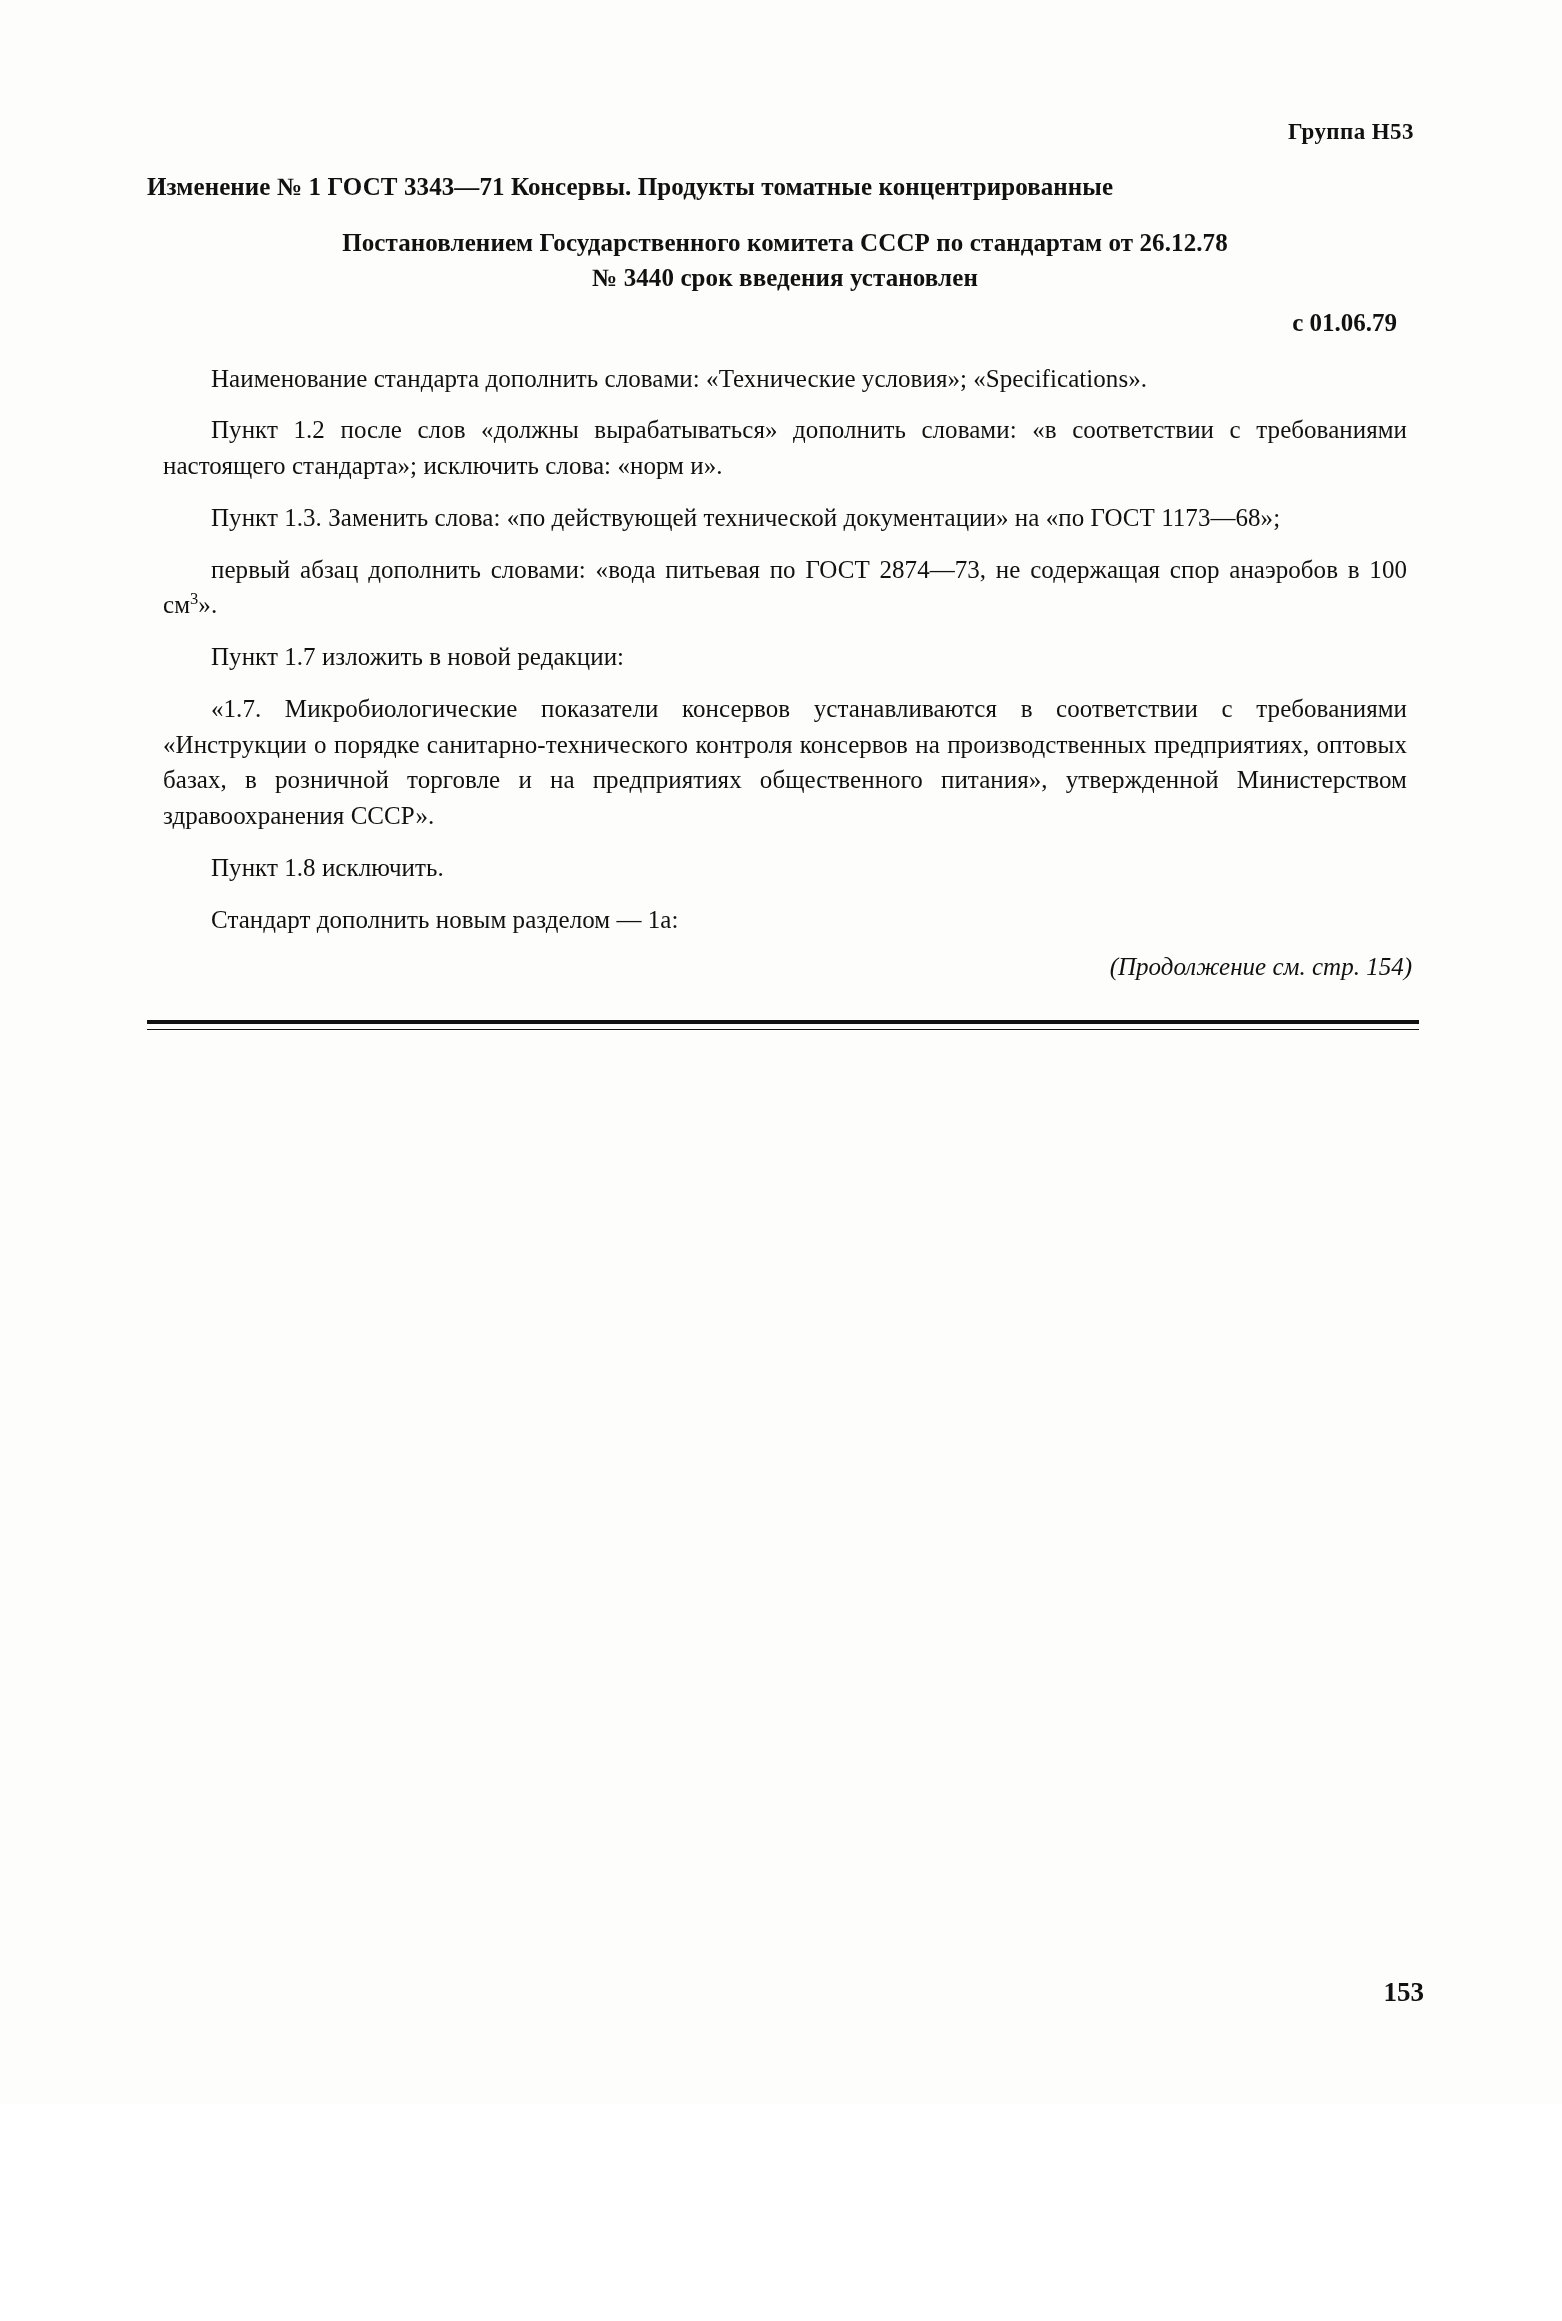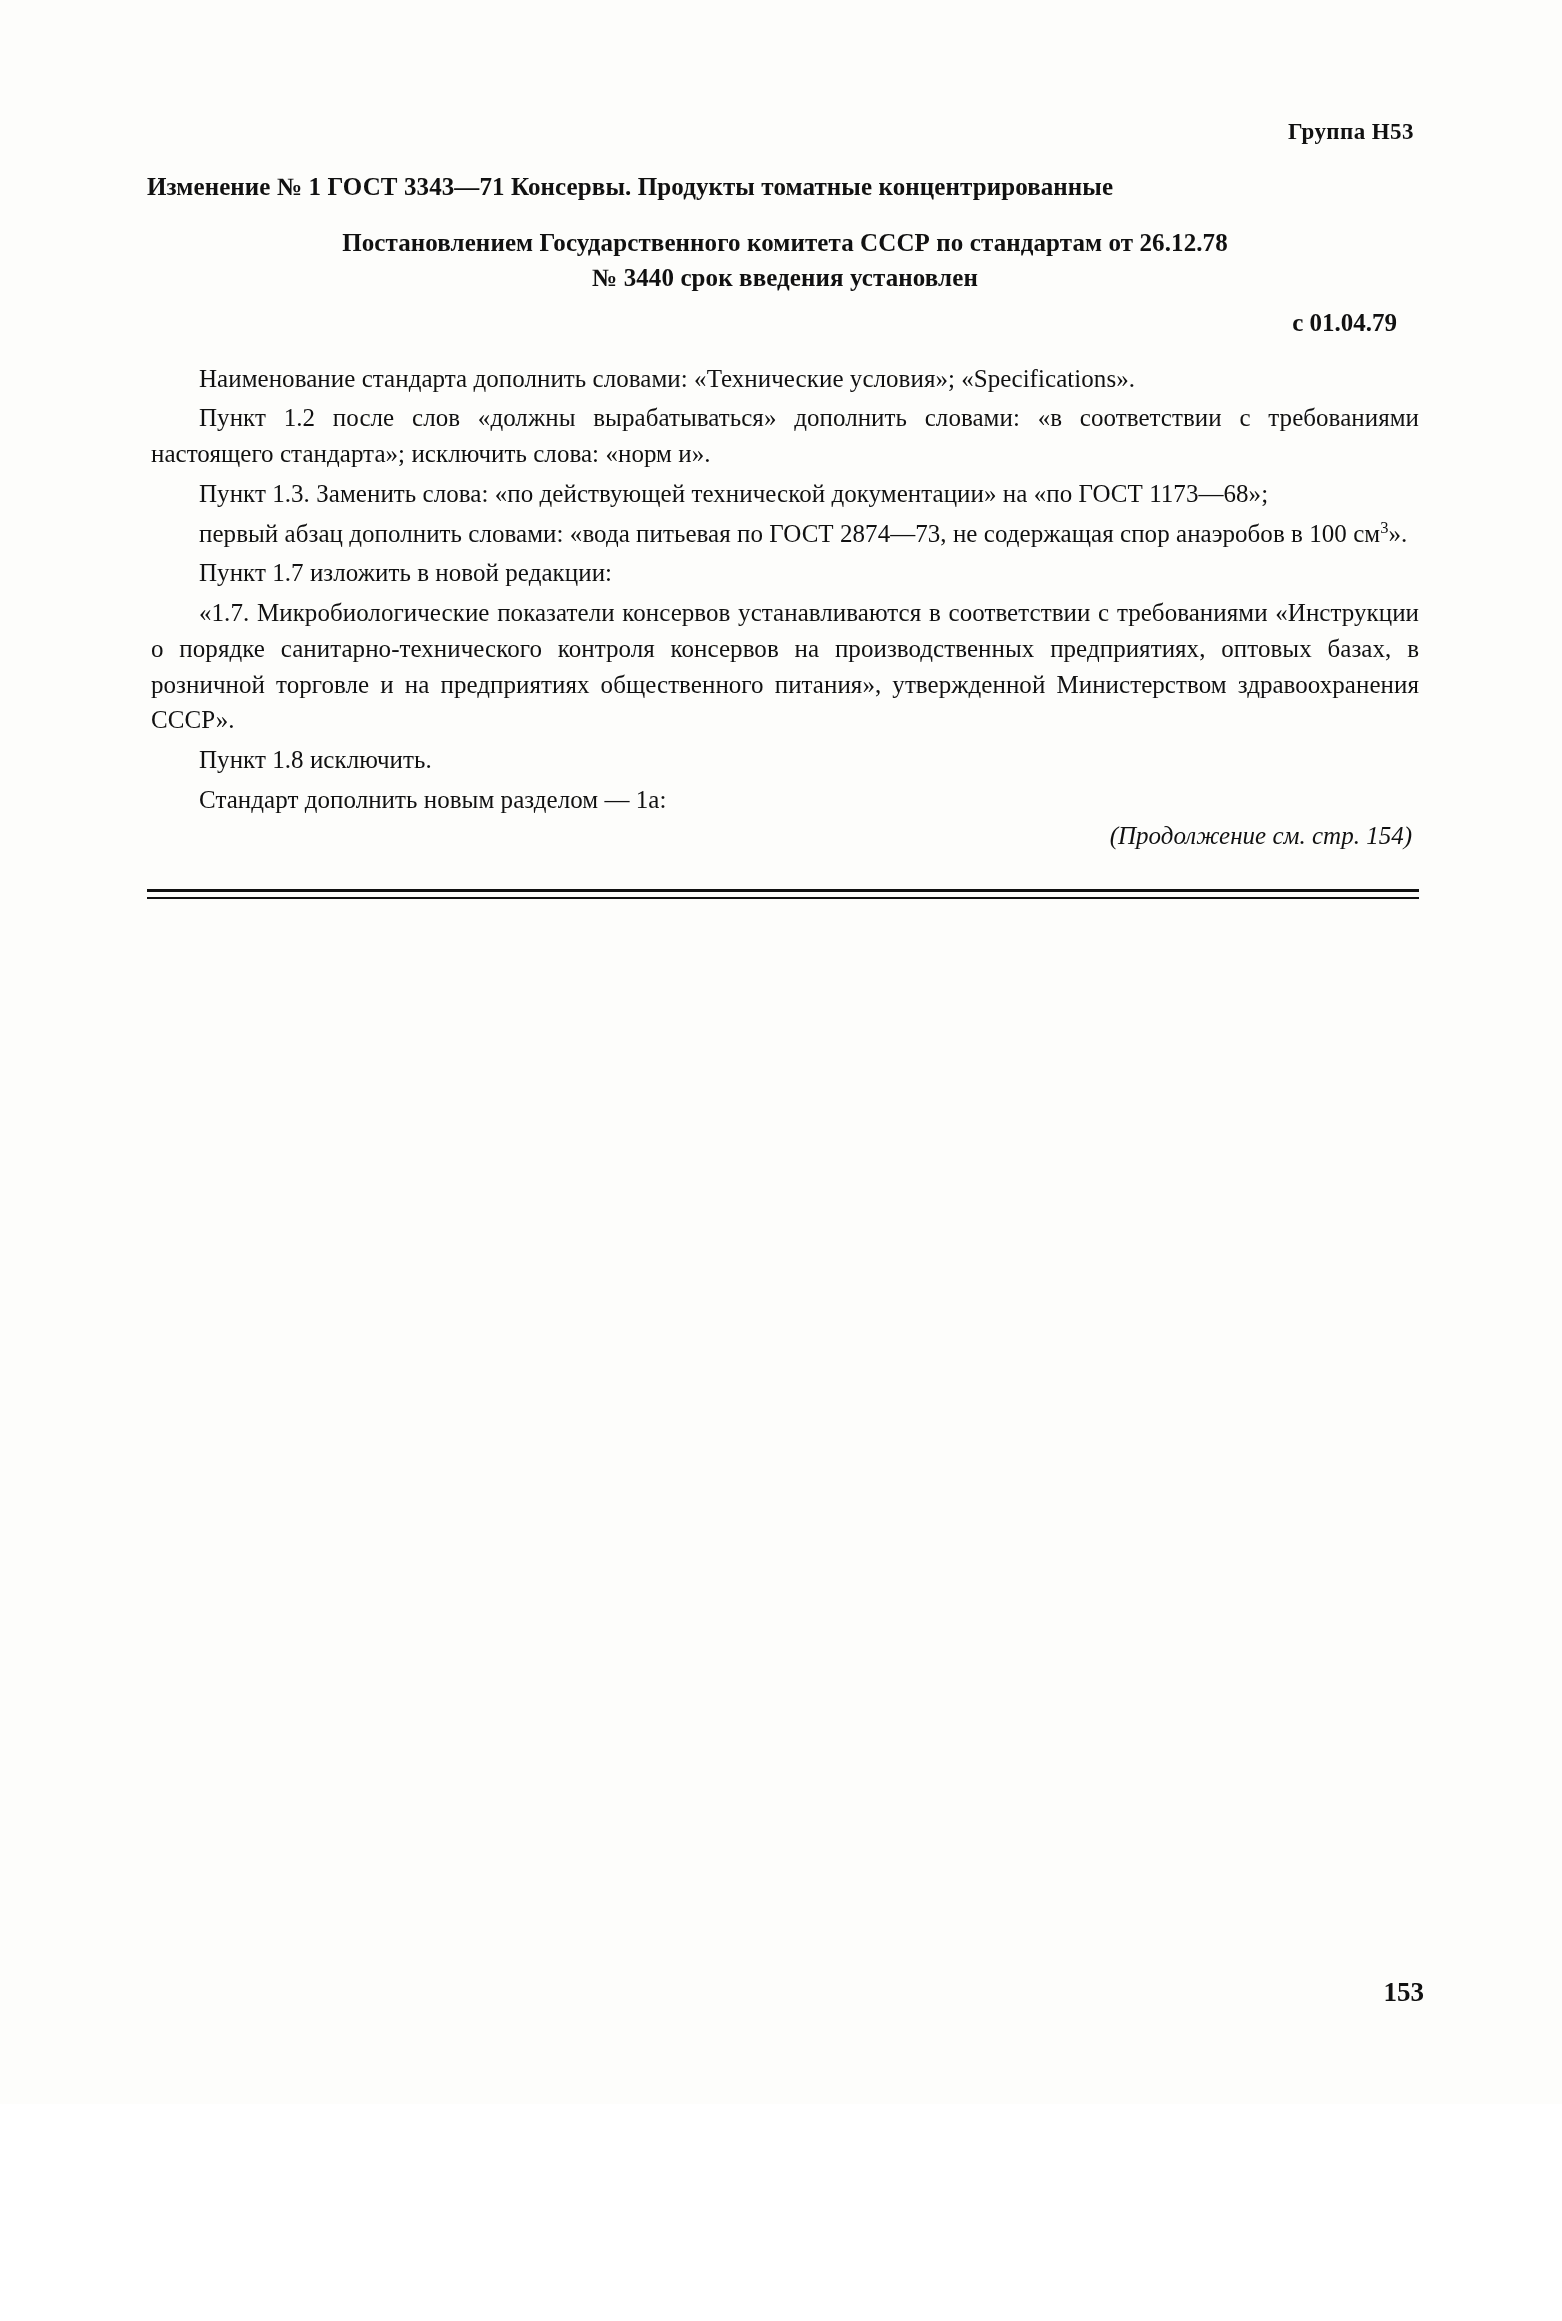--- a/index.html
+++ b/index.html
@@ -64,21 +64,21 @@
     margin-top: 13px;
     margin-bottom: 24px;
   }
   .body-text {
     font-size: 25px;
     line-height: 1.43;
     text-align: justify;
     letter-spacing: 0.05px;
   }
   .body-text p {
-    margin: 4px;
+    margin: 16px;
     text-indent: 48px;
   }
   .cont-note {
     text-align: right;
     font-style: italic;
     font-size: 25px;
     padding-right: 11px;
   }
   .rule-wrap {
     margin-top: 39px;
@@ -118,21 +118,21 @@
 
     <div class="group-line">Группа Н53</div>
 
     <div class="bold-block change-line">Изменение № 1 ГОСТ 3343—71 Консервы. Продукты томатные концентрированные</div>
 
     <div class="bold-block decree">
       <span class="decree-l1">Постановлением Государственного комитета СССР   по   стандартам от 26.12.78</span>
       <span class="decree-l2">№ 3440 срок введения установлен</span>
     </div>
 
-    <div class="date-right">с 01.04.79</div>
+    <div class="date-right">с 01.06.79</div>
 
     <div class="body-text">
       <p>Наименование  стандарта    дополнить   словами:  «Технические   условия»; «Specifications».</p>
       <p>Пункт 1.2 после слов «должны вырабатываться» дополнить словами: «в соответствии с требованиями настоящего стандарта»; исключить слова: «норм и».</p>
       <p>Пункт 1.3. Заменить слова: «по действующей технической документации» на «по ГОСТ 1173—68»;</p>
       <p>первый абзац дополнить словами: «вода питьевая по ГОСТ 2874—73, не содержащая спор анаэробов в 100 см<sup>3</sup>».</p>
       <p>Пункт 1.7 изложить в новой редакции:</p>
       <p>«1.7. Микробиологические показатели консервов устанавливаются в соответствии с требованиями «Инструкции о порядке санитарно-технического контроля консервов на производственных предприятиях, оптовых базах, в розничной торговле и на предприятиях общественного питания», утвержденной Министерством здравоохранения СССР».</p>
       <p>Пункт 1.8 исключить.</p>
       <p>Стандарт дополнить новым разделом — 1а:</p>

